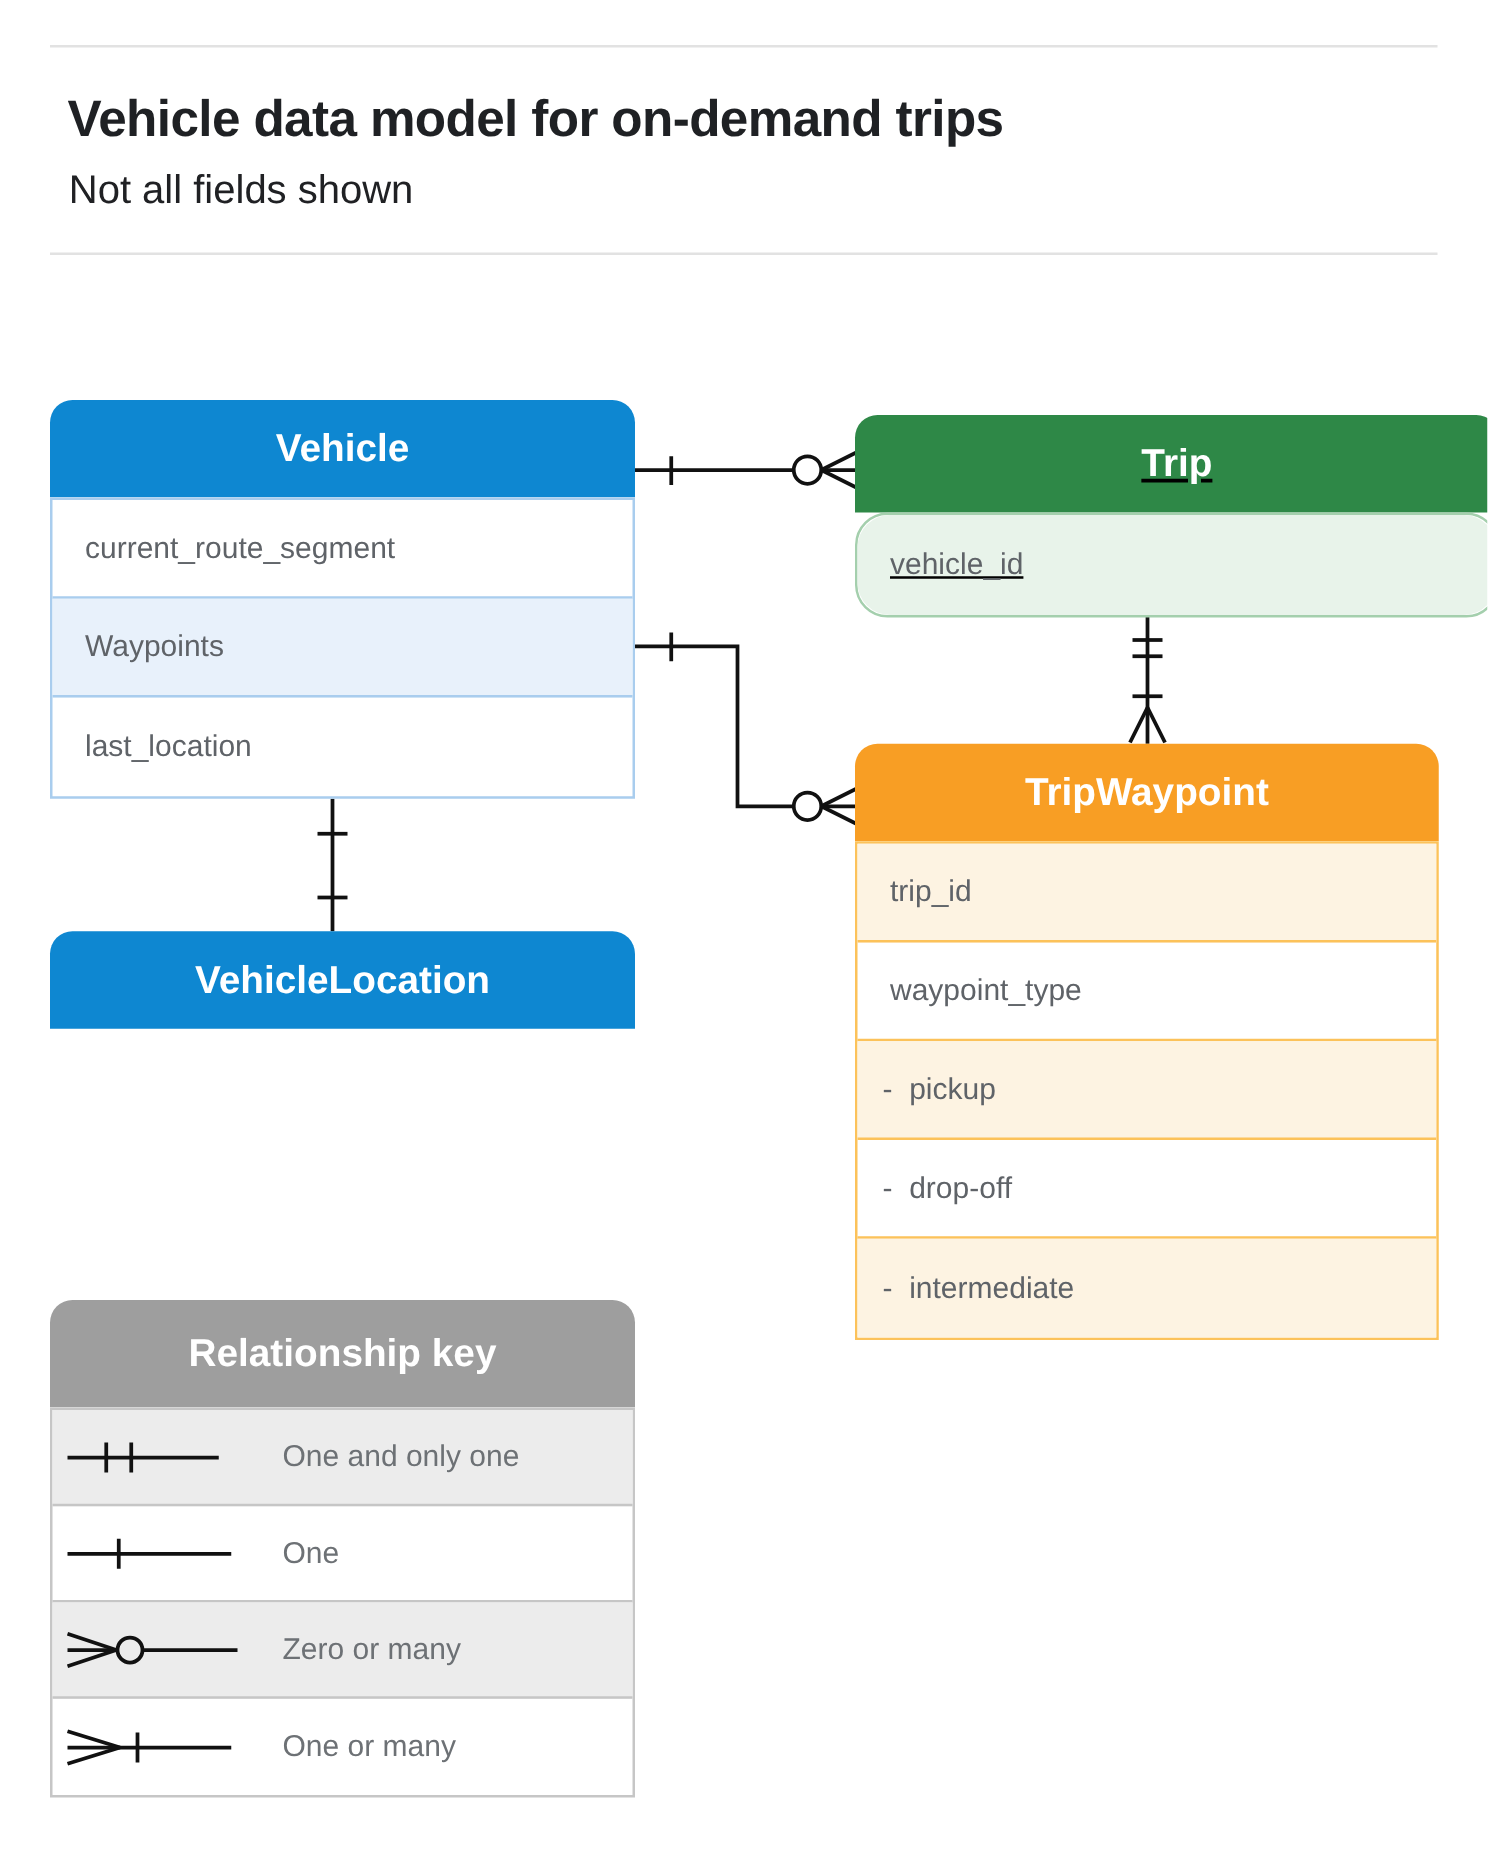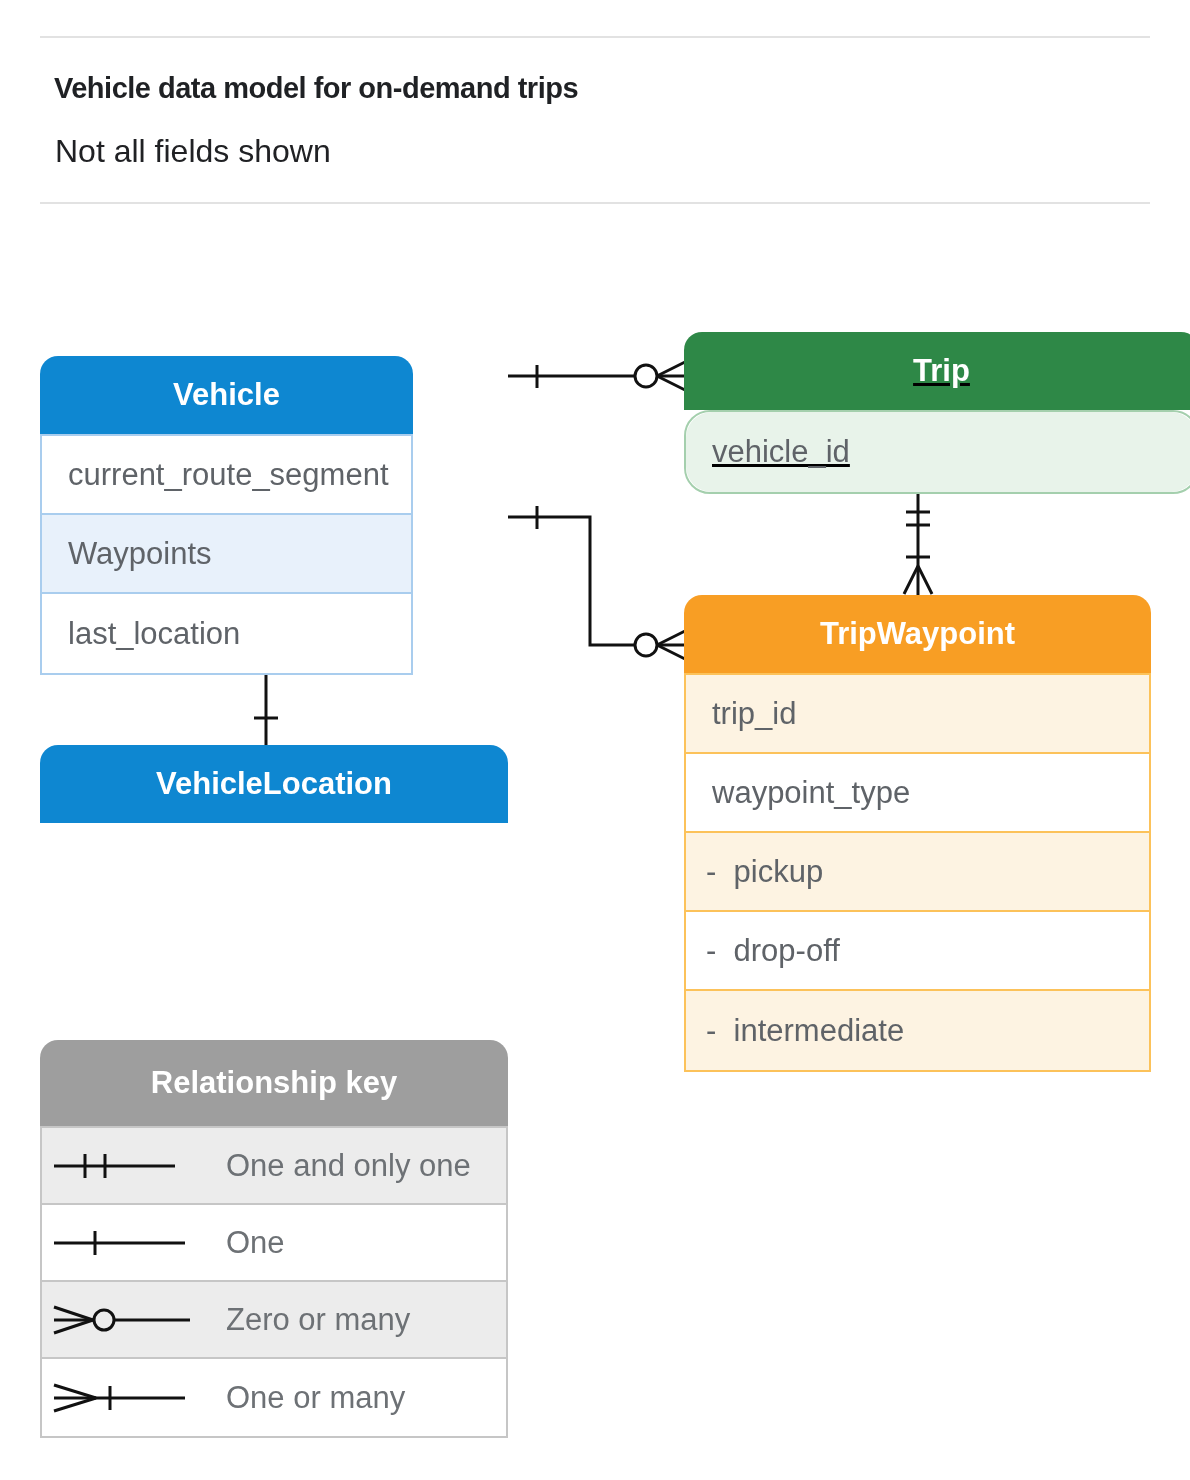--- a/index.html
+++ b/index.html
@@ -11,56 +11,56 @@
   }
   html,body{margin:0;padding:0;background:#ffffff;}
   .page{
     position:relative; width:1190px; height:1480px; background:#ffffff;
     font-family:"Liberation Sans", sans-serif; overflow:hidden;
   }
   .rule{position:absolute; left:40px; width:1110px; height:2px; background:#e2e2e2;}
   .rule-top{top:36px;}
   .rule-bottom{top:202px;}
   .page-title{
-    position:absolute; left:54px; top:72px; font-size:29px; font-weight:bold;
+    position:absolute; left:54px; top:72px; font-size:41px; font-weight:bold;
     color:var(--title-text); letter-spacing:-0.5px; white-space:nowrap;
   }
   .page-subtitle{
     position:absolute; left:55px; top:133px; font-size:32px; color:#202124; white-space:nowrap;
   }
   svg.connectors{position:absolute; left:0; top:0; pointer-events:none;}
 
   .entity{position:absolute;}
   .entity-header{
     height:78px; border-radius:18px 18px 0 0; display:flex; align-items:center;
     justify-content:center; color:#ffffff; font-weight:bold; font-size:31px;
   }
   .entity-body{background:#ffffff; border:2px solid; border-top-width:2px;}
   .erow{
-    display:flex; align-items:center; padding-left:26px; font-size:31px;
+    display:flex; align-items:center; padding-left:26px; font-size:24px;
     color:var(--row-text); box-sizing:border-box; border-bottom:2px solid;
     white-space:pre;
   }
   .erow:last-child{border-bottom:none;}
   .erow.indent{padding-left:20px;}
 
   .t-blue .entity-header{background:var(--blue);}
   .t-blue .entity-body, .t-blue .erow{border-color:var(--blue-border);}
   .t-blue .erow.shade{background:var(--blue-light);text-align:center;}
   .t-green .entity-header{background:var(--green);}
   .t-green .entity-body, .t-green .erow{border-color:var(--green-border);border-radius:26px;}
   .t-green .erow.shade{background:var(--green-light);}
   .t-orange .entity-header{background:var(--orange);}
   .t-orange .entity-body, .t-orange .erow{border-color:var(--orange-border);}
   .t-orange .erow.shade{background:var(--orange-light);}
   .t-gray .entity-header{background:var(--gray);}
   .t-gray .entity-body, .t-gray .erow{border-color:var(--gray-border);}
   .t-gray .erow.shade{background:var(--gray-light);}
 
-  .e-vehicle{left:40px; top:320px; width:373px;margin-top:36px;}
+  .e-vehicle{left:40px; top:320px; width:468px;}
   .e-vehicle .erow{height:79px;}
   .e-trip{left:684px; top:332px; width:515px;text-decoration:underline;}
   .e-trip .erow{height:80px;}
   .e-tripwaypoint{left:684px; top:595px; width:467px;}
   .e-tripwaypoint .erow{height:79px;}
   .e-vehiclelocation{left:40px; top:745px; width:468px;}
   .e-vehiclelocation .erow{height:80px;}
 
   .e-key{left:40px; top:1040px; width:468px;}
   .e-key .entity-header{height:86px;}

